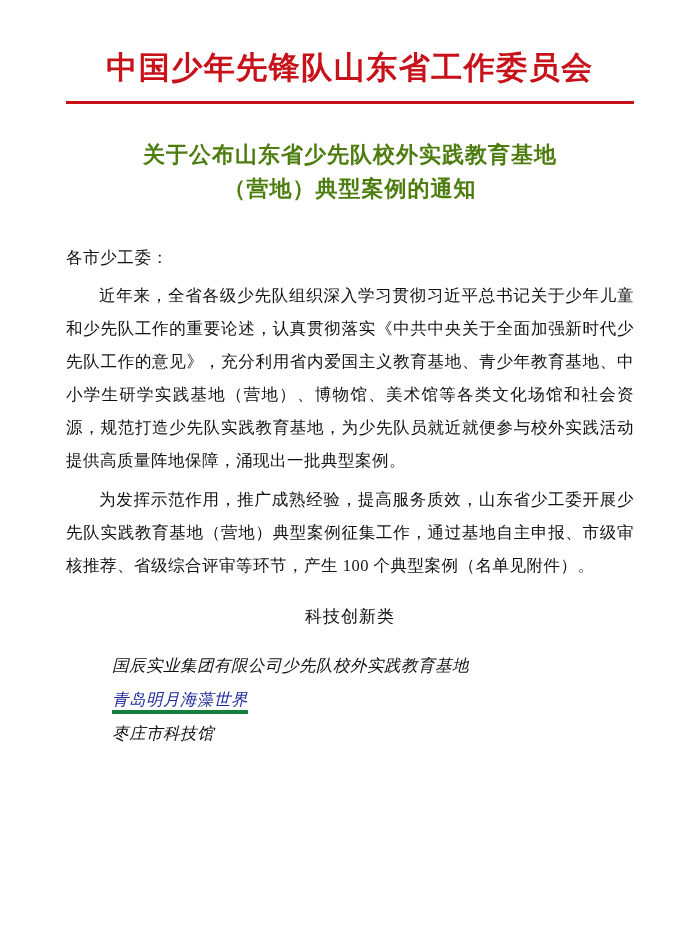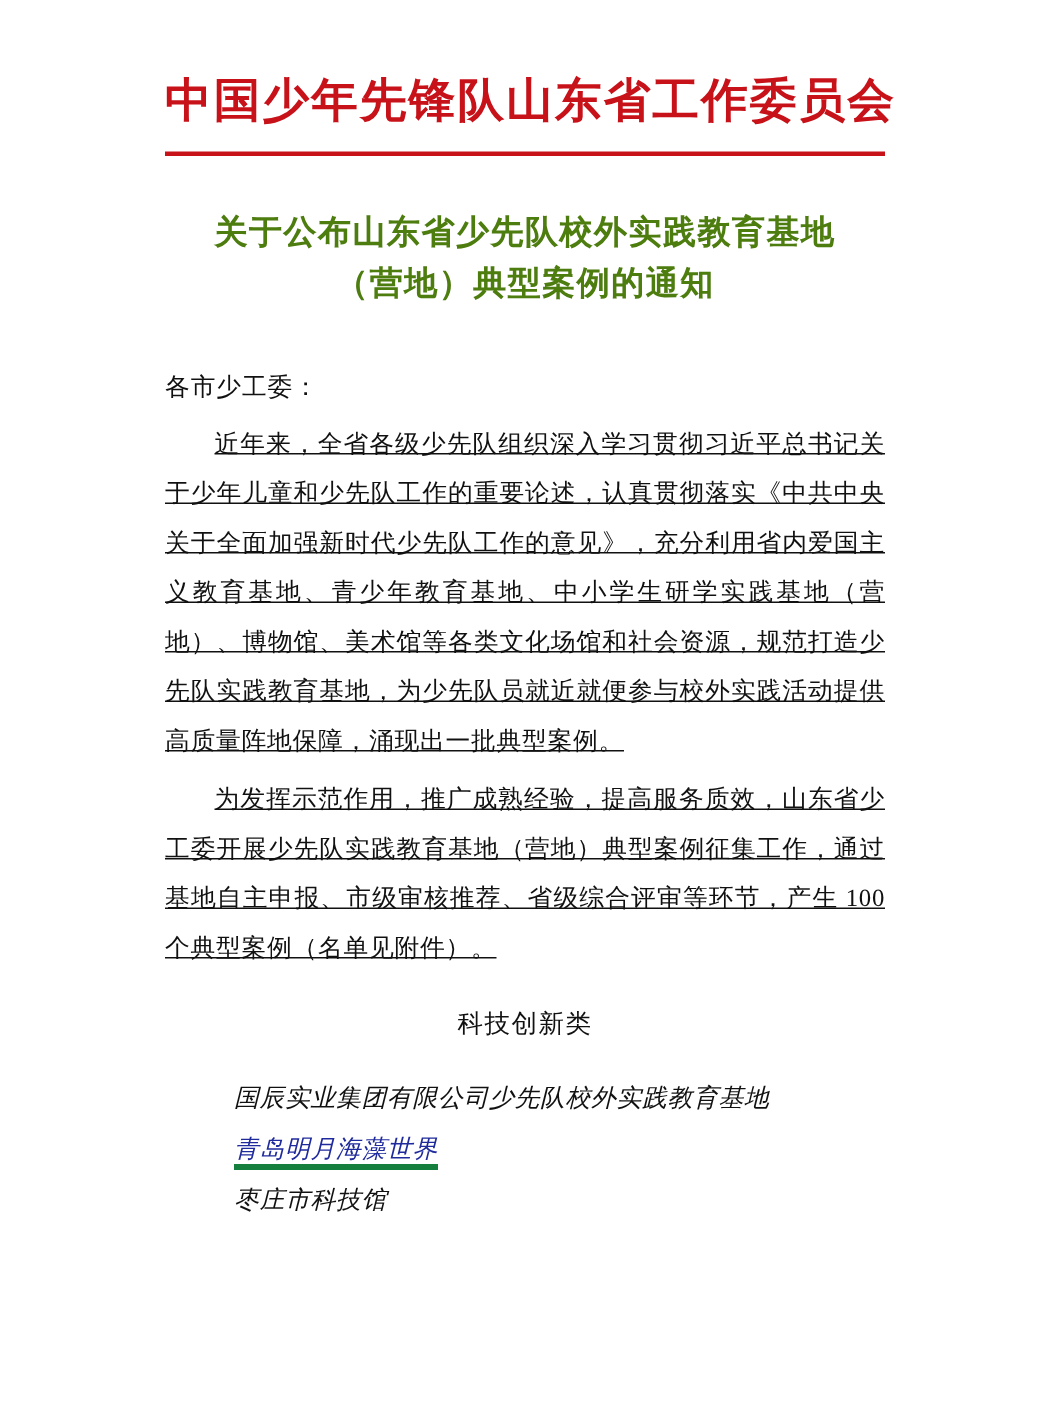--- a/index.html
+++ b/index.html
@@ -12,21 +12,21 @@
     background: #ffffff;
     font-family: "Liberation Serif", "DejaVu Serif", serif;
     color: #111111;
     overflow: hidden;
   }
   .page {
     position: relative;
     width: 700px;
     height: 674px;
     box-sizing: border-box;
-    padding: 0 110px;
+    padding: 0 66px;
     background: #ffffff;
   }
   .masthead {
     text-align: center;
     padding-top: 48px;
   }
   .masthead-title {
     font-family: "DejaVu Serif", "Liberation Serif", serif;
     color: #c8121a;
     font-size: 31px;
@@ -60,21 +60,20 @@
     line-height: 1.9;
   }
   .body-para {
     margin-top: 6px;
     font-size: 16.5px;
     line-height: 2.0;
     letter-spacing: 0.5px;
     text-align: justify;
     text-justify: inter-ideograph;
     text-indent: 2em;
-    text-decoration: underline;
   }
   .section-heading {
     margin-top: 20px;
     text-align: center;
     font-size: 17px;
     letter-spacing: 1px;
     line-height: 1.8;
   }
   .list {
     margin-top: 16px;

